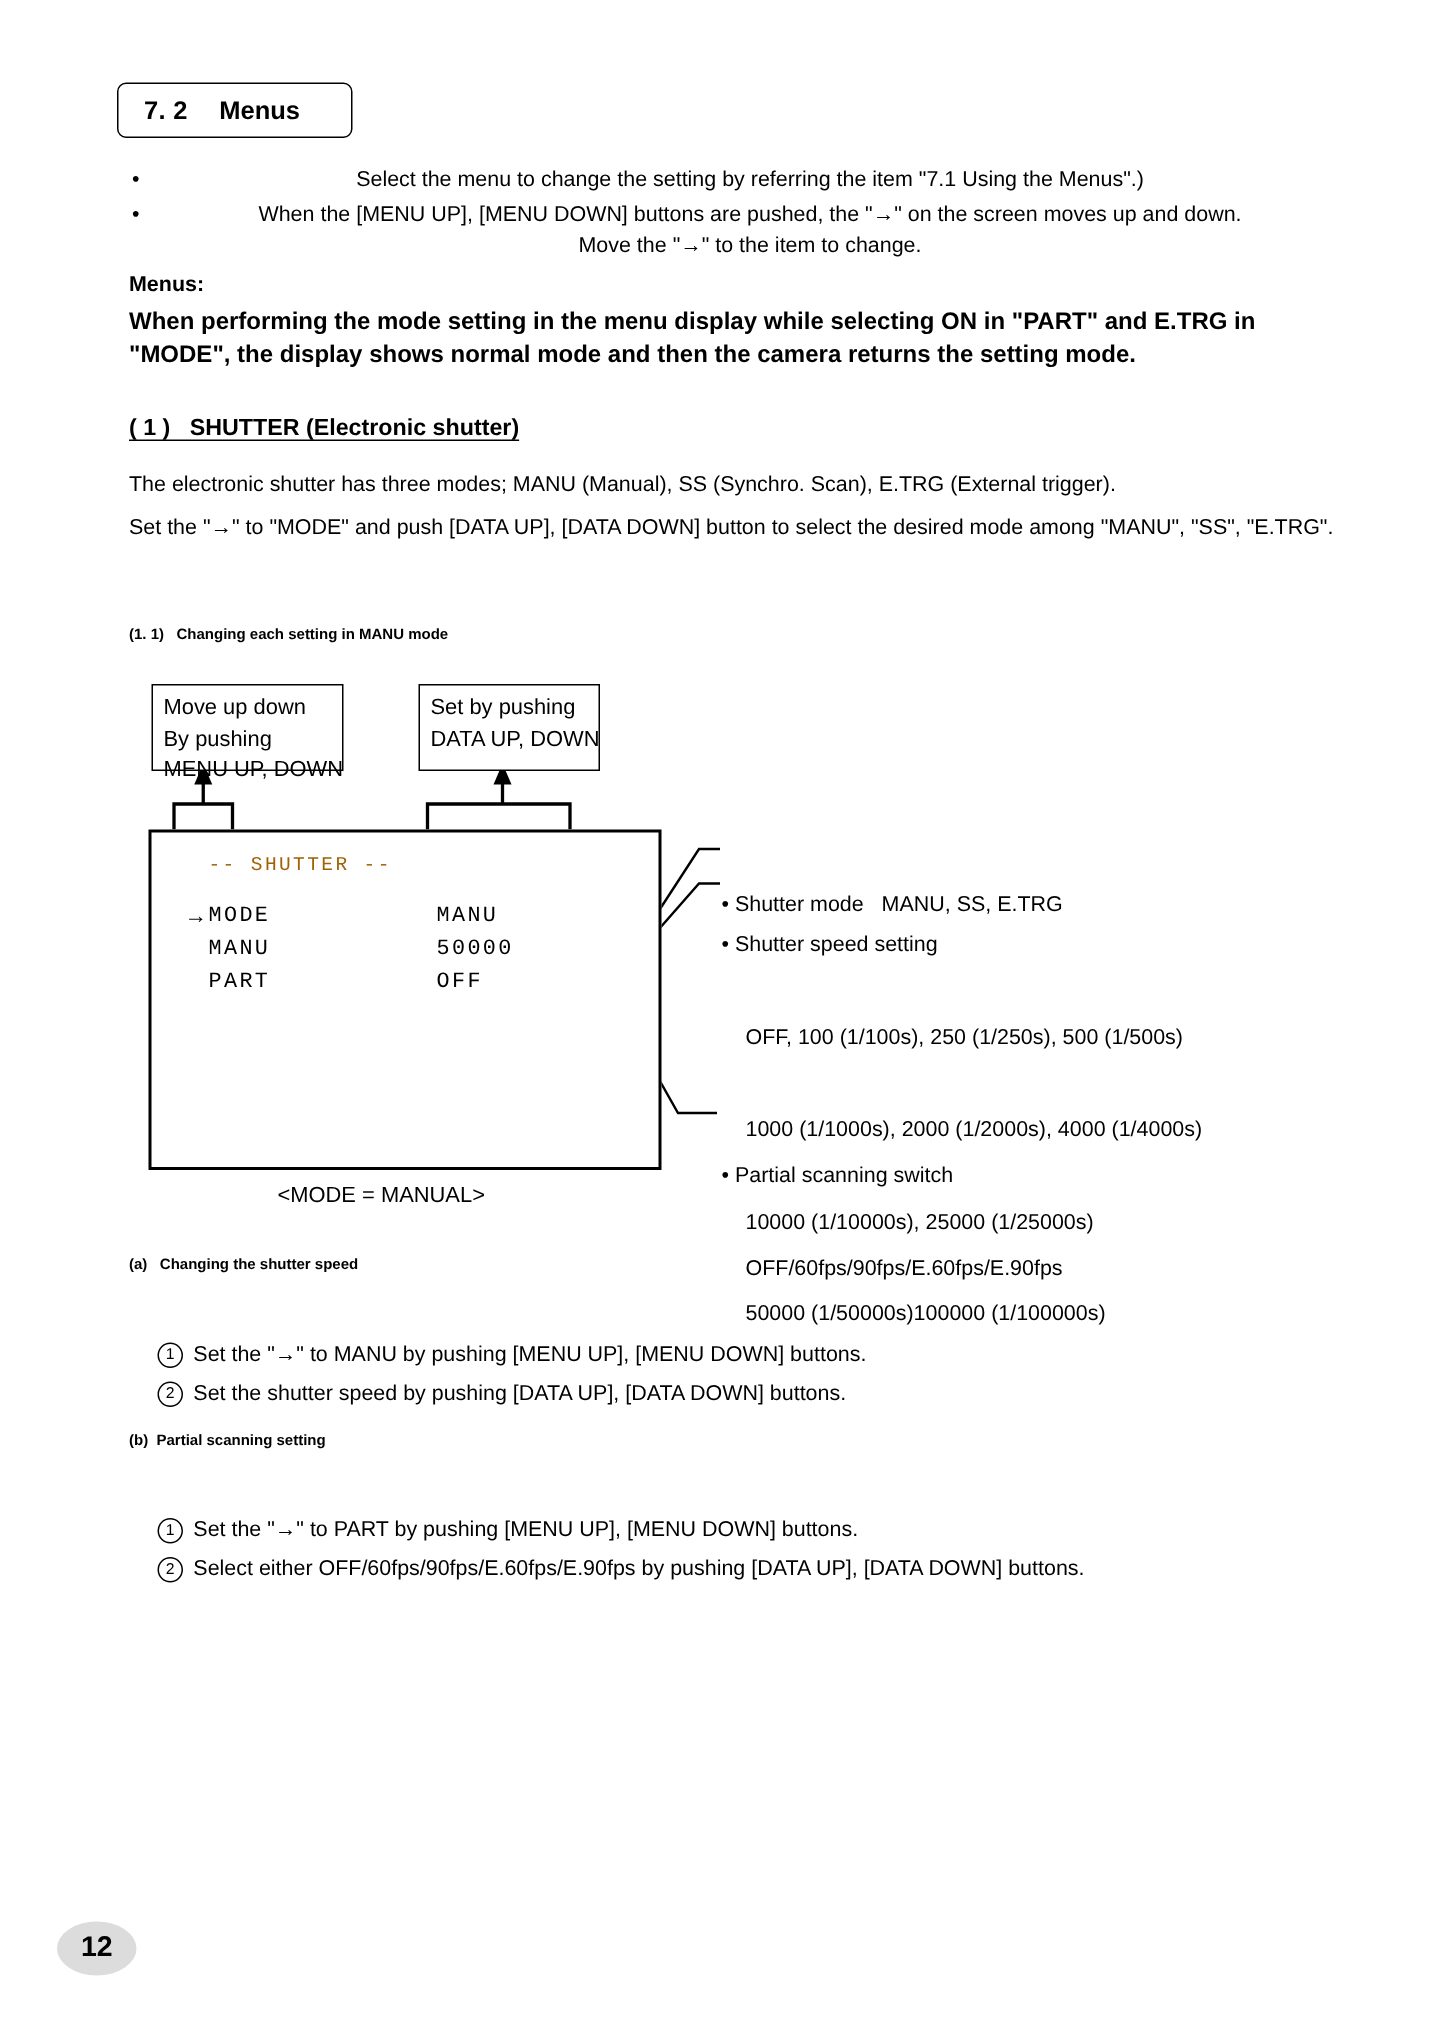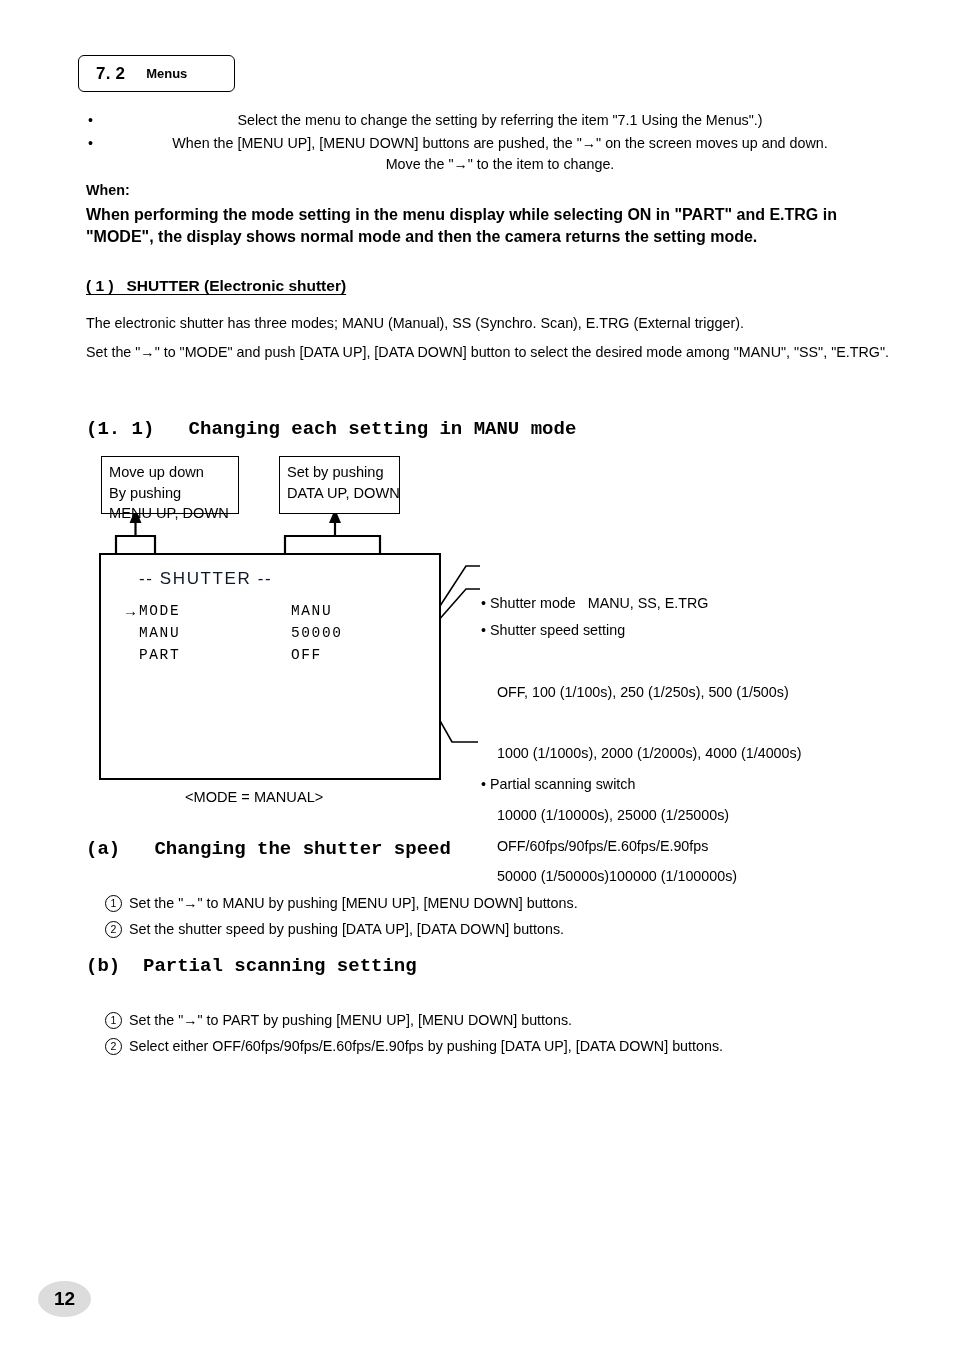--- a/index.html
+++ b/index.html
@@ -33,21 +33,21 @@
     display: flex;
     align-items: center;
   }
   .section-pill .num {
     font-size: 17px;
     font-weight: bold;
     letter-spacing: .2px;
     margin-left: 17px;
   }
   .section-pill .ttl {
-    font-size: 13px;
+    font-size: 17px;
     font-weight: bold;
     margin-left: 21px;
   }
   .bullet-row {
     position: absolute;
     font-size: 14.3px;
     line-height: 21px;
   }
   .bullet-row .dot {
     position: absolute;
@@ -93,24 +93,23 @@
   .para {
     position: absolute;
     left: 86px;
     font-size: 14.3px;
     line-height: 21px;
     width: 810px;
   }
 
   .sub-sub-heading {
     position: absolute;
-    font-size: 19px;
-    font-weight: bold;
-    white-space: pre;
-    font-family: Liberation Mono, monospace;
+    font-size: 10px;
+    font-weight: bold;
+    white-space: pre;
   }
 
   
   .diagram {
     position: absolute;
     left: 0;
     top: 0;
     width: 954px;
     height: 1352px;
     pointer-events: none;
@@ -119,42 +118,42 @@
   .callout-box {
     position: absolute;
     border: 1.6px solid #000;
     box-sizing: border-box;
     background: #fff;
     font-size: 14.6px;
     line-height: 20.5px;
     padding: 5px 7px 4px 7px;
     white-space: pre;
   }
-  #callout-menu { left: 101px; top: 456px; width: 138px; height: 58px; }
+  #callout-menu { left: 101px; top: 456px; width: 128px; height: 58px; }
   #callout-data { left: 279px; top: 456px; width: 121px; height: 58px; }
 
   
   .screen {
     position: absolute;
     left: 99px;
     top: 553px;
     width: 342px;
     height: 227px;
     border: 2.4px solid #000;
     box-sizing: border-box;
     background: #fff;
   }
   .screen-title {
     position: absolute;
     left: 38px;
     top: 14px;
-    font-family: Liberation Sans, sans-serif;
-    font-size: 17px;
+    font-family: Liberation Mono, monospace;
+    font-size: 13px;
     letter-spacing: 1.6px;
-    color: #0f172a;
+    color: #a16207;
     white-space: pre;
   }
   .screen-row {
     position: absolute;
     font-family: "Liberation Mono", "DejaVu Sans Mono", monospace;
     font-size: 14.5px;
     letter-spacing: 1.6px;
     white-space: pre;
   }
   .screen-row .lbl { position: absolute; left: 38px; top: 0; }
@@ -242,21 +241,21 @@
   <div class="bullet-row" style="left:88px; top:110px; width:810px;">
     <span class="dot">•</span>
     <span class="bt">Select the menu to change the setting by referring the item "7.1 Using the Menus".)</span>
   </div>
   <div class="bullet-row" style="left:88px; top:133px; width:810px;">
     <span class="dot">•</span>
     <span class="bt">When the [MENU UP], [MENU DOWN] buttons are pushed, the "→" on the screen moves up and down.
 Move the "→" to the item to change.</span>
   </div>
 
-  <div class="note-label">When:</div>
+  <div class="note-label">Menus:</div>
   <div class="note-body">When performing the mode setting in the menu display while selecting ON in  "PART" and E.TRG in "MODE", the display shows normal mode and then the camera returns the setting mode.</div>
 
   <div class="sub-heading">( 1 )   SHUTTER (Electronic shutter)</div>
 
   <div class="para" style="top:313px;">The electronic shutter has three modes; MANU (Manual), SS (Synchro. Scan), E.TRG (External trigger).</div>
   <div class="para" style="top:342px;">Set the "→" to "MODE" and push [DATA UP], [DATA DOWN] button to select the desired mode among "MANU", "SS", "E.TRG".</div>
 
   <div class="sub-sub-heading" style="left:86px; top:418px;">(1. 1)   Changing each setting in MANU mode</div>
 
   <svg class="diagram" viewBox="0 0 954 1352">

